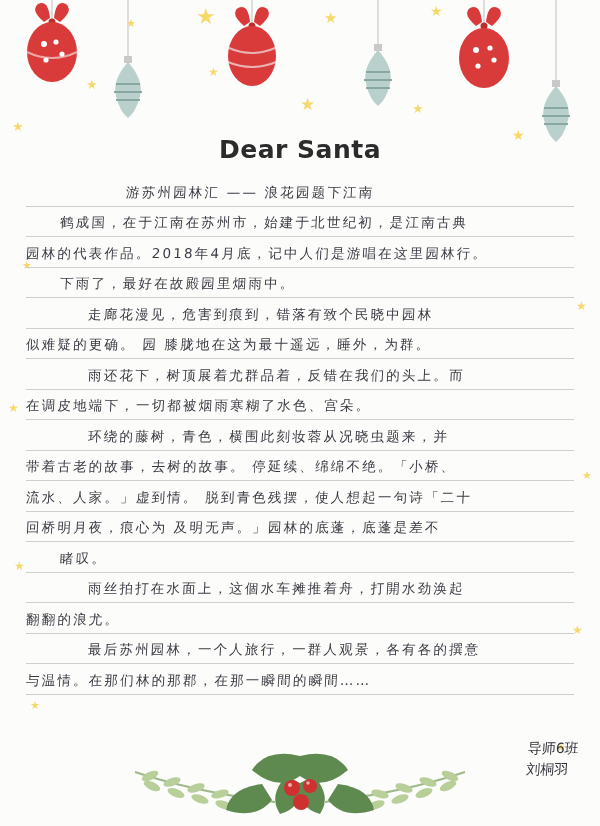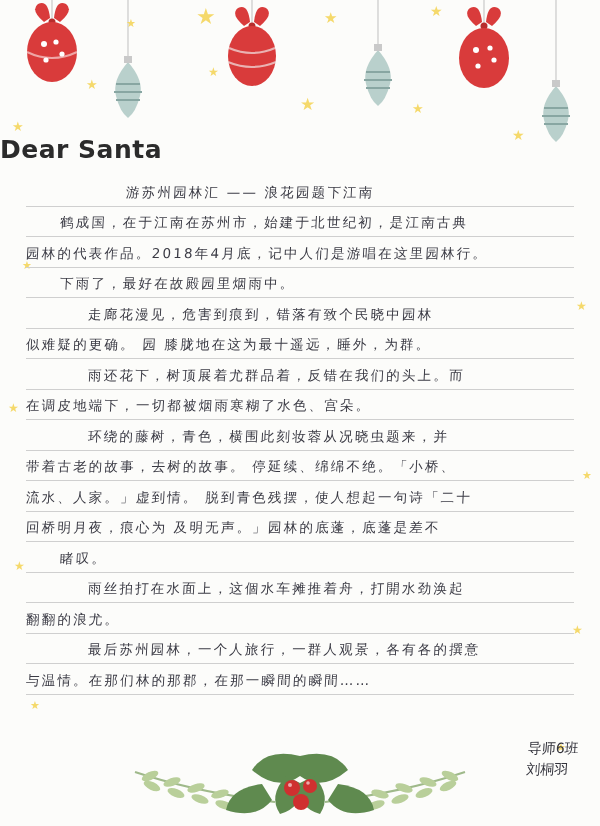--- a/index.html
+++ b/index.html
@@ -39,21 +39,21 @@
     line-height: 1;
     user-select: none;
   }
 
   
   .title {
     position: absolute;
     top: 135px;
     left: 0;
     width: 600px;
-    text-align: left;
+    text-align: center;
     font-family: "DejaVu Sans", sans-serif;
     font-size: 25px;
     font-weight: bold;
     color: #2b2b2b;
     letter-spacing: 0.5px;
   }
 
   
   .letter {
     position: absolute;

